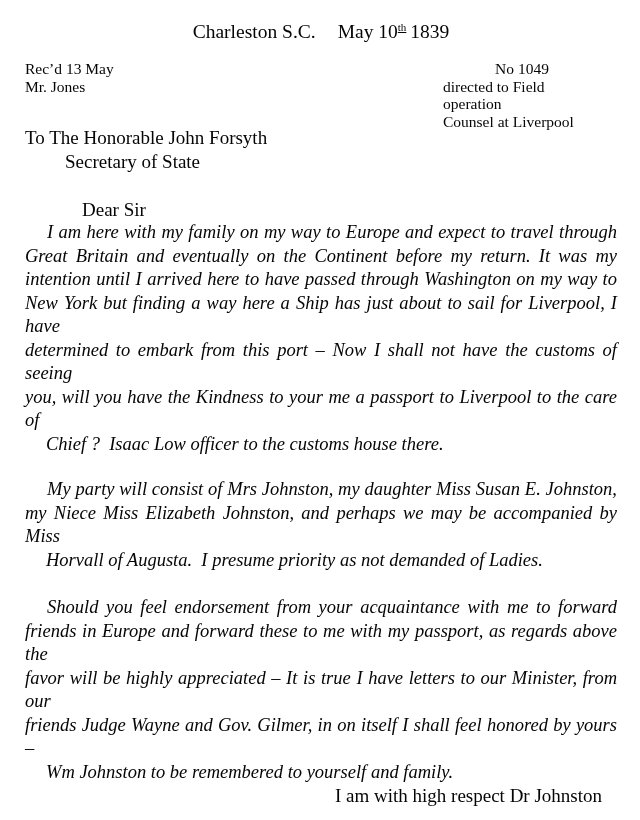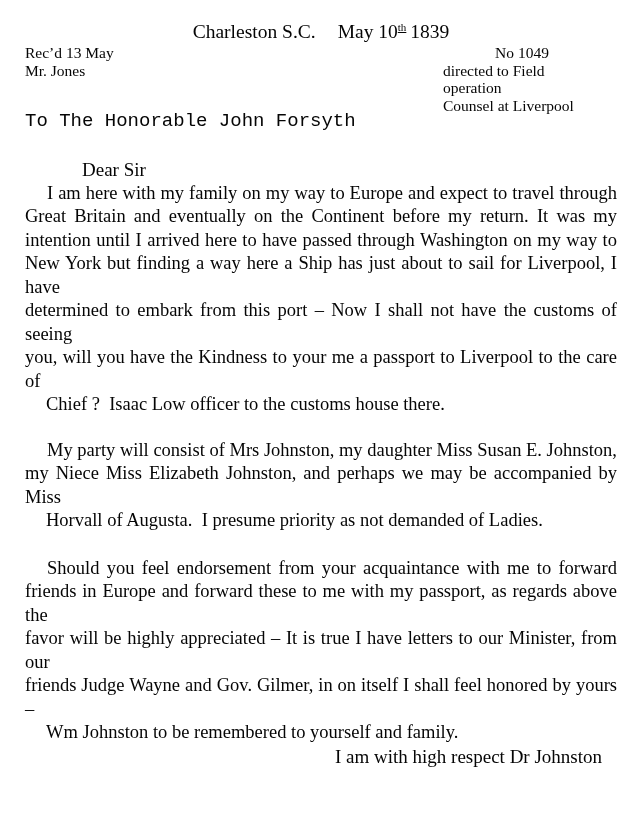--- a/index.html
+++ b/index.html
@@ -29,44 +29,43 @@
   .dateline .sup {
     font-size: 11px;
     vertical-align: 7px;
     line-height: 0;
     text-decoration: underline;
   }
   .dateline .yr { margin-left: 4px; }
   .header-row {
     display: flex;
     justify-content: space-between;
-    margin-top: 0;
+    margin-top: 16px;
     font-size: 15.5px;
     line-height: 17.5px;
   }
   .right-block { width: 158px; margin-right: 16px; }
   .right-block .ref-no { text-align: center; }
   .addressee {
     margin-top: -4px;
     font-size: 19px;
     line-height: 23.5px;
-    font-family: Liberation Mono, monospace;
   }
   .secretary { padding-left: 40px; }
   .salutation {
     margin-top: 24.5px;
     padding-left: 57px;
     font-size: 19px;
     line-height: 23.5px;
   }
   .body-text {
     font-size: 18.5px;
     line-height: 23.5px;
   }
-  .para { margin: 0; }
+  .para { margin: 0; font-style: italic; }
   .para-gap1 { margin-top: 22px; }
   .para-gap2 { margin-top: 24px; }
   .jline {
     text-align: justify;
     text-align-last: justify;
   }
   .jline.lastline { text-align-last: left; margin-left: 21px; }
   .jline.indent { text-indent: 22px; }
   .close-1 { padding-left: 310px; font-size: 19px; white-space: nowrap; }
 </style>
@@ -84,20 +83,21 @@
     </div>
     <div class="right-block">
       <div class="ref-no">No 1049</div>
       <div>directed to Field operation</div>
       <div>Counsel at Liverpool</div>
     </div>
   </div>
 
   <div class="addressee">
     <div>To The Honorable John Forsyth</div>
+    <div class="secretary">Secretary of State</div>
   </div>
 
   <div class="salutation">Dear Sir</div>
 
   <div class="body-text">
     <div class="para">
         <div class="jline indent">I am here with my family on my way to Europe and expect to travel through</div>
         <div class="jline">Great Britain and eventually on the Continent before my return.  It was my</div>
         <div class="jline">intention until I arrived here to have passed through Washington on my way to</div>
         <div class="jline">New York but finding a way here a Ship has just about to sail for Liverpool, I have</div>

